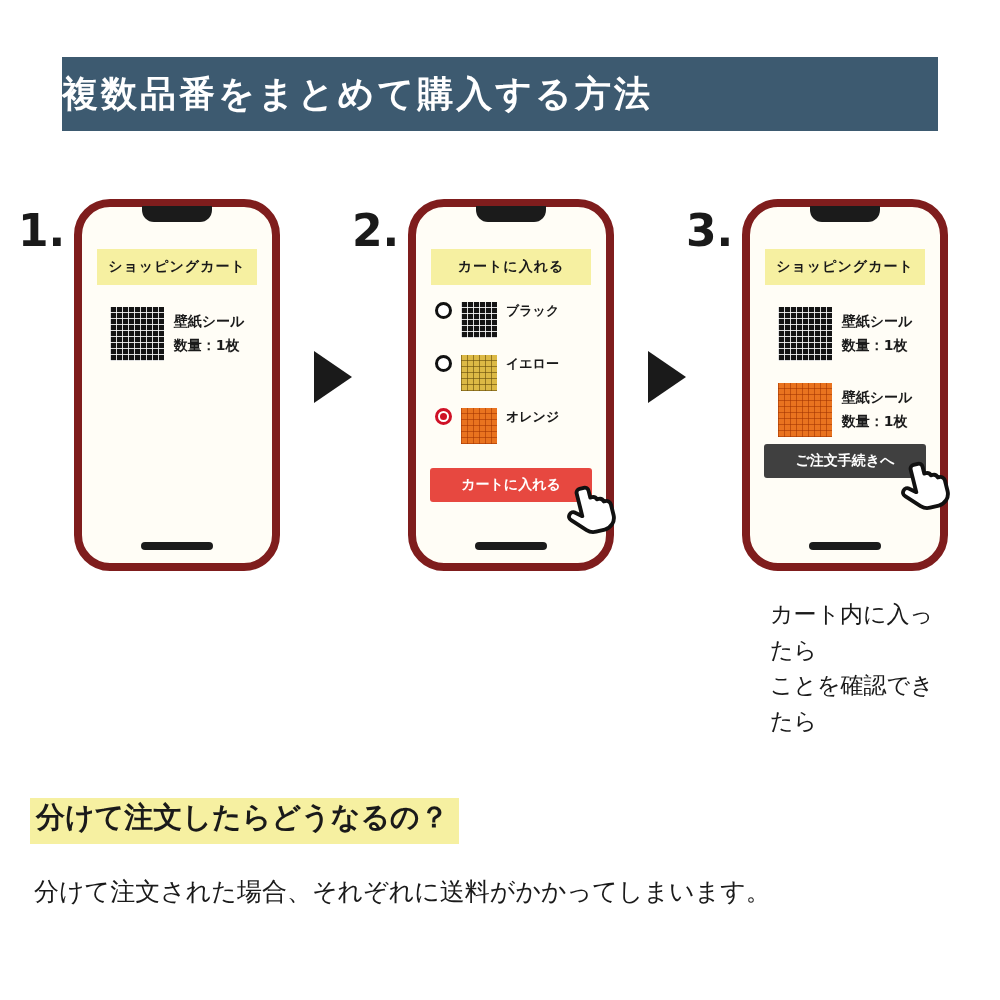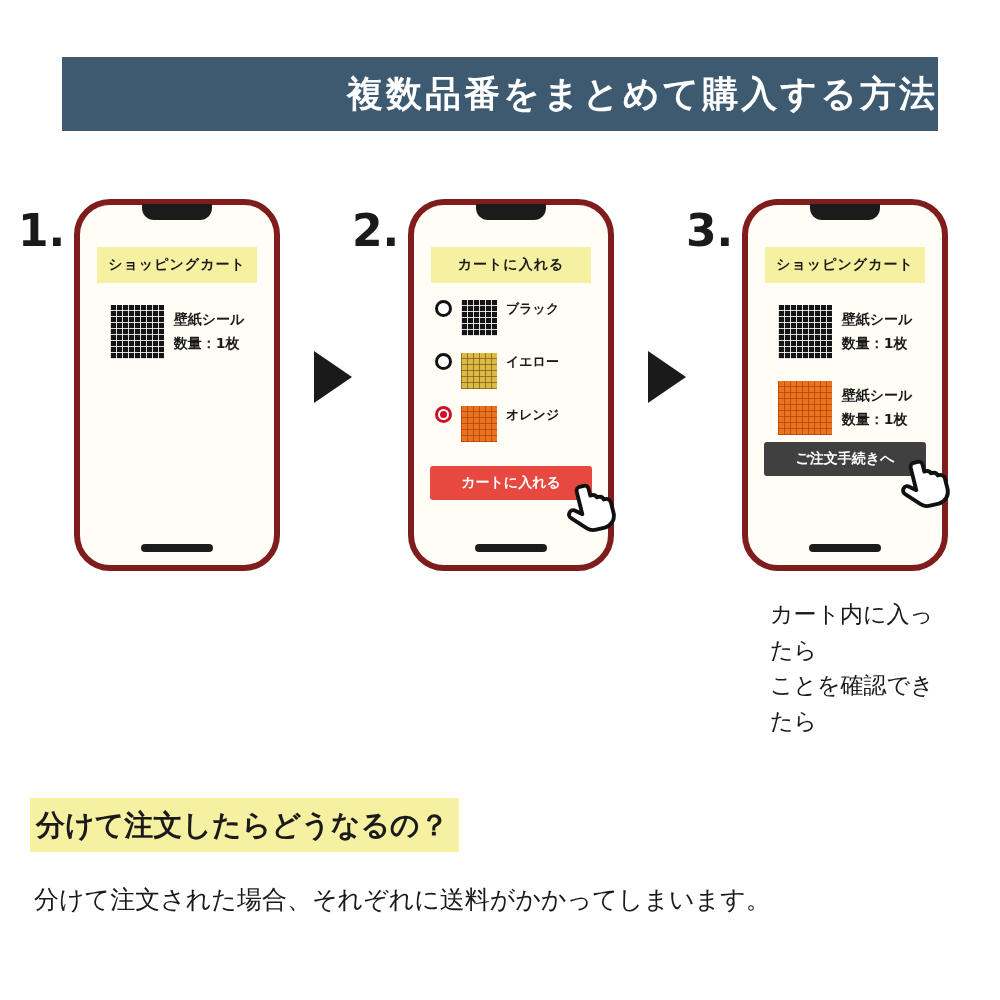--- a/index.html
+++ b/index.html
@@ -6,39 +6,39 @@
   html,body { margin:0; padding:0; }
   body {
     width:1000px; height:1000px; background:#ffffff;
     font-family:"DejaVu Sans","Liberation Sans",sans-serif;
     color:#1a1a1a; overflow:hidden;
   }
 
   
   .header {
     margin:57px 62px 0 62px; height:74px; background:#3d5a70;
-    display:flex; align-items:center; justify-content:flex-end;
+    display:flex; align-items:center; justify-content:flex-start;
   }
   .header-title {
     color:#ffffff; font-size:36px; font-weight:bold; letter-spacing:3px;
   }
 
   
   .steps {
     display:flex; align-items:flex-start; justify-content:center;
     margin-top:68px;
   }
   .step { position:relative; width:296px; }
   .step-number {
     position:absolute; top:6px; left:0; font-size:44px; font-weight:bold;
   }
   .phone-col { margin-left:56px; width:206px; }
   .phone {
     width:206px; height:372px; background:#fffdf6;
-    border:6px solid #7f1d1d; border-radius:36px; position:relative;
+    border:8px solid #7f1d1d; border-radius:36px; position:relative;
   }
   .notch {
     position:absolute; top:-1px; left:50%; transform:translateX(-50%);
     width:70px; height:16px; background:#1b1b1b; border-radius:0 0 12px 12px;
   }
   .home-bar {
     position:absolute; bottom:13px; left:50%; transform:translateX(-50%);
     width:72px; height:8px; background:#1b1b1b; border-radius:5px;
   }
   .screen {
@@ -105,21 +105,21 @@
 
   .arrow {
     width:0; height:0; margin-top:152px;
     border-top:26px solid transparent; border-bottom:26px solid transparent;
     border-left:38px solid #1a1a1a;
   }
 
   
   .qa { margin:58px 40px 0 30px; }
   .qa-heading {
-    display:inline-block; background:#f6f0a1; padding:8px 10px 6px 6px;
+    display:inline-block; background:#f6f0a1; padding:0 10px 6px 6px;
     font-size:29px; font-weight:bold;
   }
   .qa-body { margin:26px 0 0 4px; font-size:25px; line-height:1.75; }
 </style>
 </head>
 <body>
 
 <div class="header">
   <span class="header-title">複数品番をまとめて購入する方法</span>
 </div>

